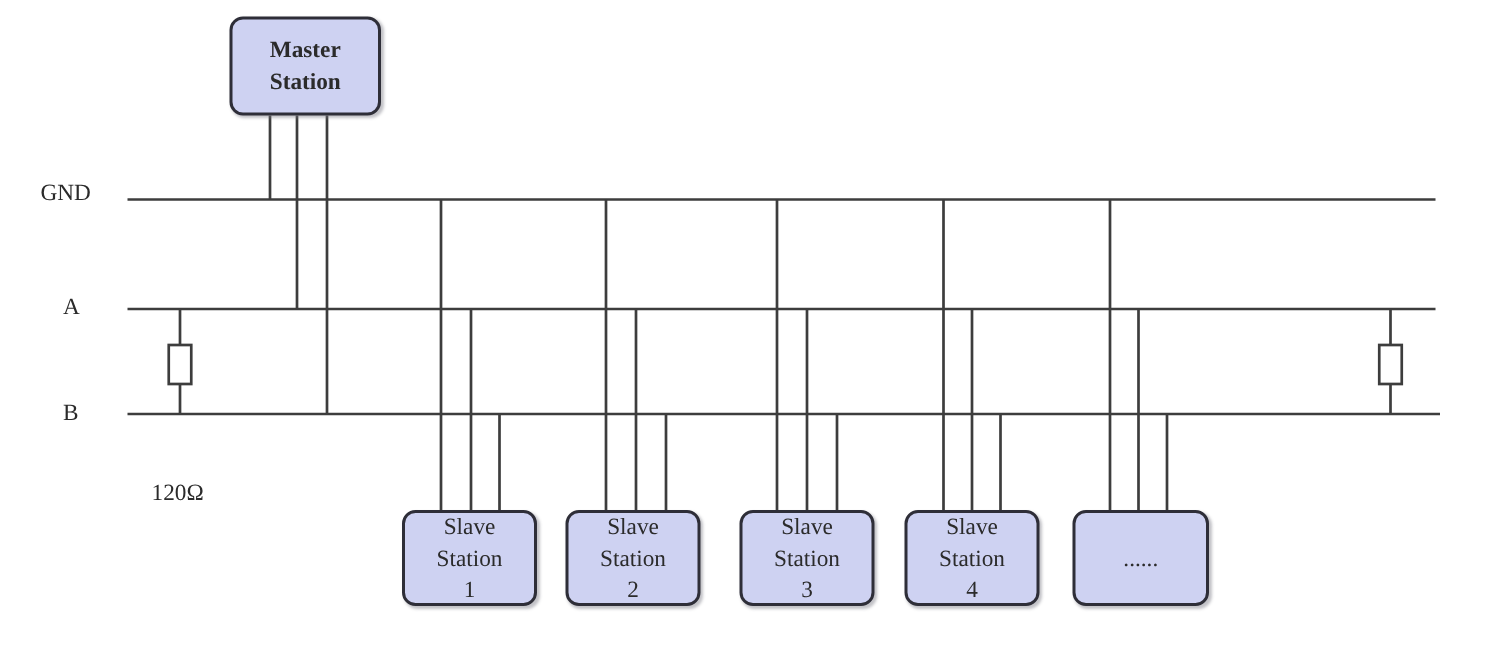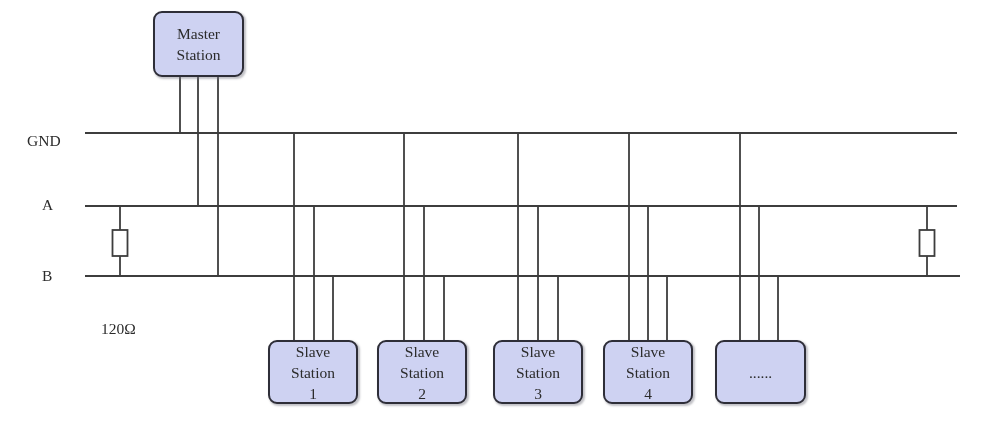--- a/index.html
+++ b/index.html
@@ -40,27 +40,27 @@
     color: #2b2b2b;
   }
   .node-box span { display: block; }
   .bus-label {
     position: absolute;
     font-size: 15.5px;
     line-height: 18px;
     color: #2b2b2b;
     white-space: nowrap;
   }
-  #master-box   { left: 153px; top: 11px;  width: 91px; height: 66px; }
+  #master-box   { left: 153px; top: 11px;  width: 101px; height: 66px; font-weight: bold; }
   #slave-box-1  { left: 268px; top: 340px; width: 90px; height: 64px; }
   #slave-box-2  { left: 377px; top: 340px; width: 90px; height: 64px; }
   #slave-box-3  { left: 493px; top: 340px; width: 90px; height: 64px; }
   #slave-box-4  { left: 603px; top: 340px; width: 90px; height: 64px; }
   #slave-box-5  { left: 715px; top: 340px; width: 91px; height: 64px; }
-  #label-gnd    { left: 27px;  top: 132px; }
+  #label-gnd    { left: 27px;  top: 120px; }
   #label-a      { left: 42px;  top: 196px; }
   #label-b      { left: 42px;  top: 267px; }
   #label-ohm    { left: 101px; top: 320px; }
 </style>
 </head>
 <body>
 
 <div id="canvas">
 
   <svg id="wires" viewBox="0 0 1007 431" xmlns="http://www.w3.org/2000/svg">

